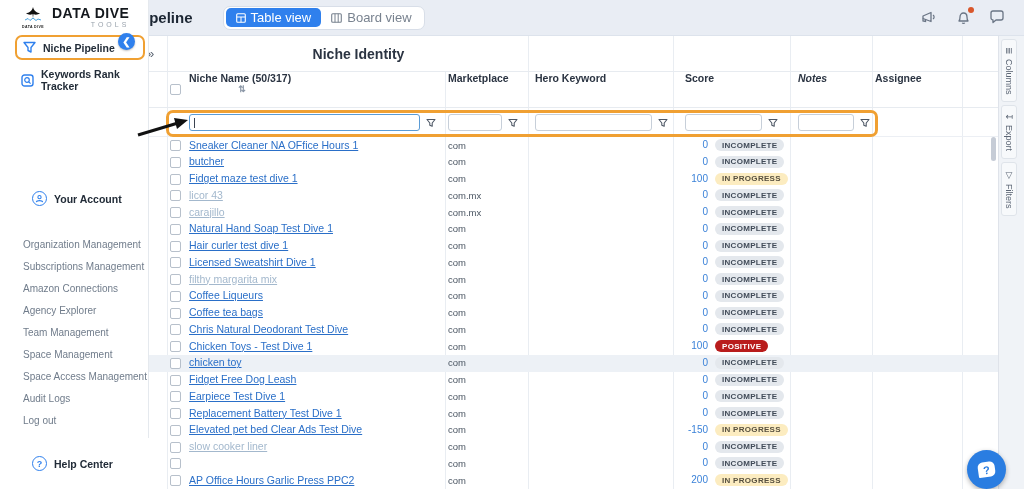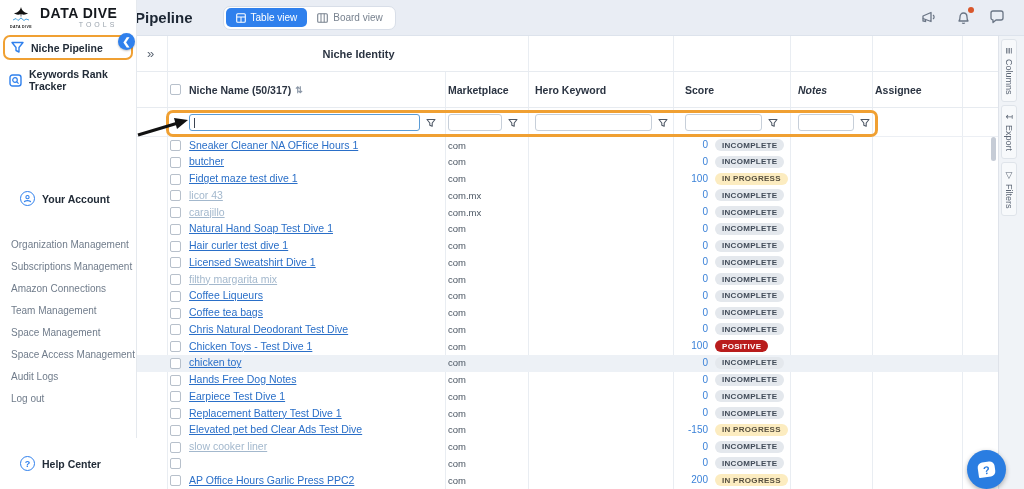--- a/index.html
+++ b/index.html
@@ -5,29 +5,29 @@
   * { margin:0; padding:0; box-sizing:border-box; }
   html,body { width:1024px; height:489px; overflow:hidden; background:#fff;
     font-family:"Liberation Sans", sans-serif; }
 
   
   #topbar { position:absolute; left:115px; top:0; width:909px; height:36px;
     background:#e9edf4; border-bottom:1px solid #dde3ec; display:flex; align-items:center; }
   #page-title { margin-left:20px; font-size:15px; font-weight:bold; color:#1c2633; }
   #view-toggle { margin-left:30px; background:#fff; border:1px solid #d8dee8; border-radius:7px;
     padding:2px; display:flex; align-items:center; height:24px; }
-  .view-btn { display:flex; align-items:center; gap:5px; font-size:10px; padding:2px 10px;
+  .view-btn { display:flex; align-items:center; gap:5px; font-size:13px; padding:2px 10px;
     border-radius:5px; height:19px; color:#78828f; }
   .view-btn.active { background:#2f80ed; color:#fff; }
   #topbar-icons { margin-left:auto; margin-right:18px; display:flex; gap:16px; align-items:center; }
   .tb-icon { position:relative; width:18px; height:18px; display:flex; align-items:center; justify-content:center; }
   .notif-dot { position:absolute; top:-2px; right:-2px; width:6px; height:6px; border-radius:50%; background:#d9572b; }
 
   
-  #sidebar { position:absolute; left:0; top:0; width:137px; height:438px; background:#fff;
+  #sidebar { position:absolute; left:12px; top:0; width:137px; height:438px; background:#fff;
     border-right:1px solid #e5e9ee; z-index:3; }
   #logo { display:flex; align-items:center; padding:5px 6px 0 8px; gap:6px; }
   #logo-mark { width:26px; display:flex; flex-direction:column; align-items:center; }
   #logo-caption { font-size:3.5px; font-weight:bold; color:#111; letter-spacing:.4px; }
   #brand { line-height:1; }
   #brand-name { font-size:14px; font-weight:800; letter-spacing:.5px; color:#14181d; }
   #brand-sub { font-size:7px; letter-spacing:3px; color:#9aa3ad; text-align:right; margin-top:1px; }
   .nav-item { display:flex; align-items:center; gap:7px; padding:5px 20px; font-size:10.5px;
     font-weight:bold; color:#222c38; }
   #nav-niche { margin:6px 3px 0 3px; border:2px solid #f0a032; border-radius:7px; padding:4px 6px; }
@@ -43,24 +43,24 @@
   #collapse-btn { position:absolute; left:118px; top:33px; width:17px; height:17px; border-radius:50%;
     background:#2f80ed; color:#fff; font-size:10px; font-weight:bold; display:flex; align-items:center;
     justify-content:center; z-index:6; box-shadow:0 1px 2px rgba(0,0,0,.25); }
 
   
   #main { position:absolute; left:137px; top:36px; width:887px; height:453px; background:#fff; }
   .vline { position:absolute; width:1px; background:#e9edf2; }
   #group-row { position:absolute; left:0; top:0; width:861px; height:36px; border-bottom:1px solid #e7ebf0; }
   #expand-icon { position:absolute; left:10px; top:10px; font-size:13px; color:#5a6472; }
   #group-label { position:absolute; left:52px; top:0; width:339px; height:36px; display:flex;
-    align-items:center; justify-content:center; font-size:11px; font-weight:600; color:#2b3442; }
+    align-items:center; justify-content:center; font-size:14px; font-weight:600; color:#2b3442; }
   #header-row { position:absolute; left:0; top:36px; width:861px; height:36px; border-bottom:1px solid #e7ebf0; }
   .th { position:absolute; top:0; height:36px; display:flex; align-items:center; font-size:10.5px;
-    font-weight:600; color:#2b3442; }
+    font-weight:600; color:#2b3442;flex-direction:column; }
   .checkbox { width:11px; height:11px; border:1.4px solid #b7c0cb; border-radius:2px; background:#fff; }
   #sort-icon { font-size:9px; color:#8a96a6; margin-left:4px; }
 
   
   #filter-row { position:absolute; left:0; top:72px; width:861px; height:29px; border-bottom:1px solid #eceff4; }
   .fcell { position:absolute; top:6px; height:17px; display:flex; align-items:center; }
   .finput { height:17px; border:1px solid #c7cfd9; border-radius:3px; background:#fff; position:relative; }
   .finput.focused { border:1.6px solid #5b9bd5; }
   .caret { position:absolute; left:4px; top:3px; width:1px; height:10px; background:#3a4350; }
   .funnel { margin-left:6px; display:flex; }
@@ -144,20 +144,21 @@
           <path d="M1.5 9 C2 6.8 8 6.8 8.5 9" fill="none" stroke="#2f80ed" stroke-width="1.2"></path>
         </svg>
     </span>
     <span>Your Account</span>
   </div>
 
   <div id="mgmt-links">
       <div class="mgmt-link">Organization Management</div>
       <div class="mgmt-link">Subscriptions Management</div>
       <div class="mgmt-link">Amazon Connections</div>
+      <div class="mgmt-link">Agency Explorer</div>
       <div class="mgmt-link">Team Management</div>
       <div class="mgmt-link">Space Management</div>
       <div class="mgmt-link">Space Access Management</div>
       <div class="mgmt-link">Audit Logs</div>
       <div class="mgmt-link">Log out</div>
     </div>
 
   <div id="help-row" class="nav-item">
     <span class="circle-ic">?</span>
     <span>Help Center</span>
@@ -383,21 +384,21 @@
       </div>
       <div class="trow hl">
         <span class="checkbox row-check"></span>
         <a class="nname strong">chicken toy</a>
         <span class="mkt">com</span>
         <span class="score-num">0</span>
         <span class="badge" style="background: rgb(228, 232, 237); color: rgb(65, 75, 88);">INCOMPLETE</span>
       </div>
       <div class="trow">
         <span class="checkbox row-check"></span>
-        <a class="nname strong">Hands Free Dog Notes</a>
+        <a class="nname strong">Fidget Free Dog Leash</a>
         <span class="mkt">com</span>
         <span class="score-num">0</span>
         <span class="badge" style="background: rgb(228, 232, 237); color: rgb(65, 75, 88);">INCOMPLETE</span>
       </div>
       <div class="trow">
         <span class="checkbox row-check"></span>
         <a class="nname strong">Earpiece Test Dive 1</a>
         <span class="mkt">com</span>
         <span class="score-num">0</span>
         <span class="badge" style="background: rgb(228, 232, 237); color: rgb(65, 75, 88);">INCOMPLETE</span>

